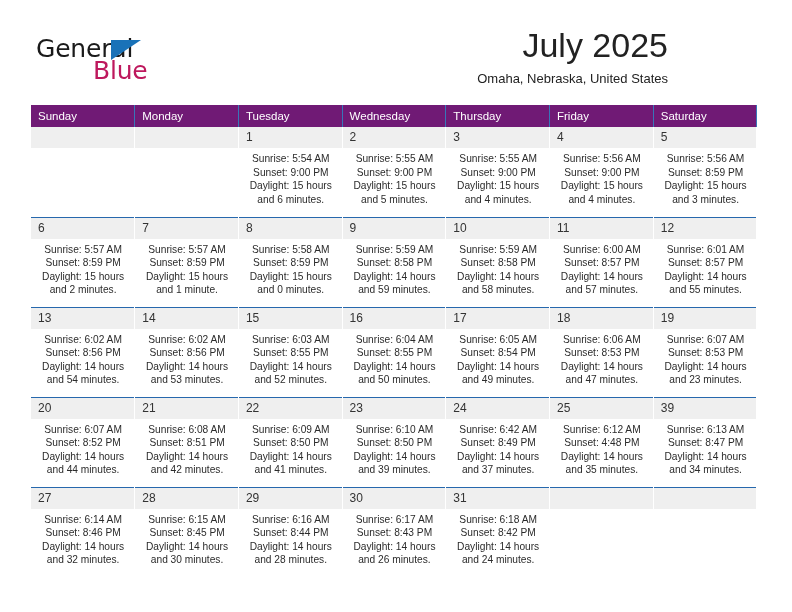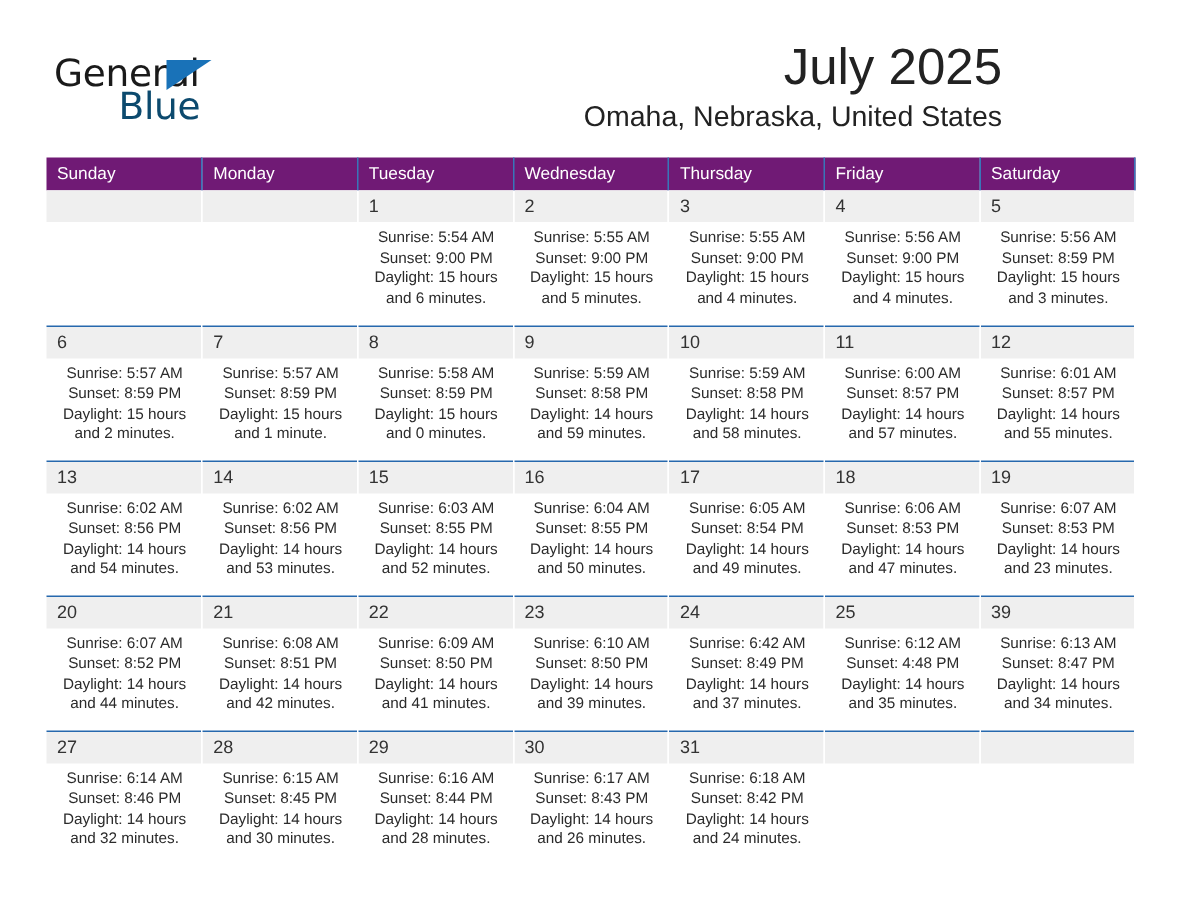--- a/index.html
+++ b/index.html
@@ -49,43 +49,43 @@
     position: absolute;
     left: 75px;
     top: 6px;
     width: 0;
     height: 0;
     border-left: 30px solid #1972b8;
     border-bottom: 20px solid transparent;
   }
   .brand-blue {
     position: absolute;
-    left: 43px;
+    left: 57px;
     top: 22px;
     font-size: 25px;
     letter-spacing: -0.2px;
-    color: #0c4a6e;
+    color: #be185d;
     font-family: "DejaVu Sans", sans-serif;
   }
 
   .title-block {
     position: absolute;
     right: 0;
     top: 0;
     text-align: right;
   }
   .cal-title {
     font-size: 34px;
     color: #222222;
     line-height: 34px;
     white-space: nowrap;
   }
   .cal-subtitle {
     margin-top: 8px;
-    font-size: 19px;
+    font-size: 13px;
     color: #222222;
     line-height: 18px;
     white-space: nowrap;
   }
 
   
   .calendar {
     position: absolute;
     left: 31px;
     top: 105px;

